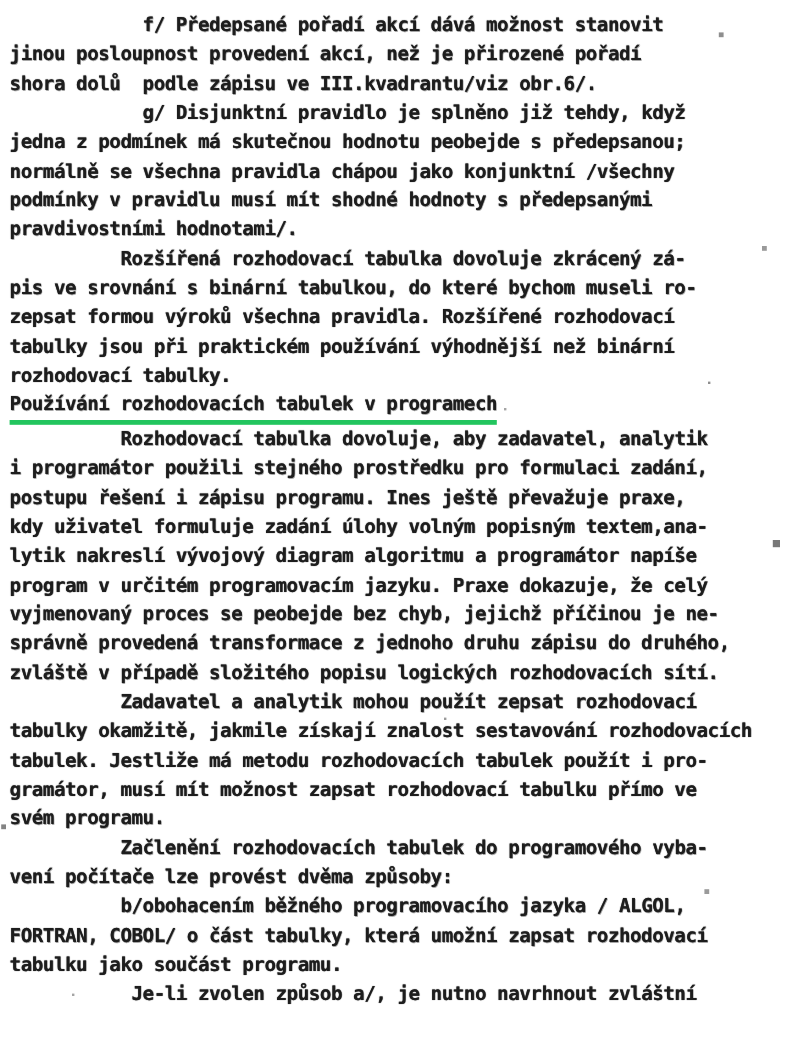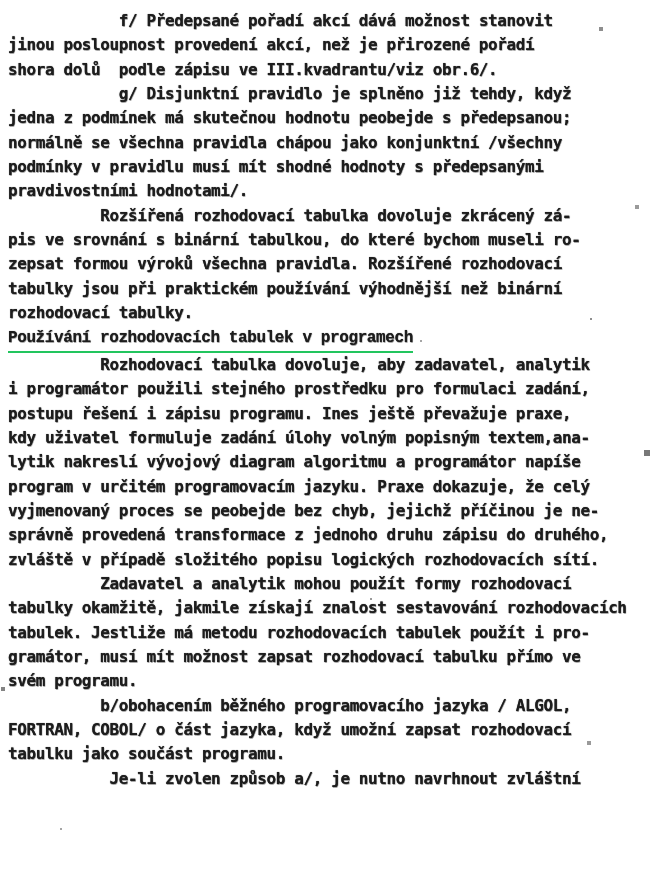--- a/index.html
+++ b/index.html
@@ -26,23 +26,22 @@
   .para {
     white-space: pre-wrap;
     margin: 0;
   }
   .heading-line {
     white-space: pre-wrap;
     margin: 0;
   }
   .heading-line span {
     display: inline-block;
-    border-bottom: 2px solid #22c55e;
+    border-bottom: 4px solid #22c55e;
     padding-bottom: 0px;
-    font-family: Liberation Mono, monospace;
   }
   
   .noise {
     position: absolute;
     top: 0; left: 0;
     width: 2px; height: 2px;
     background: transparent;
     pointer-events: none;
     box-shadow:
       600px 28px 0 1px rgba(30,30,30,0.5),
@@ -87,26 +86,28 @@
   <div class="para">          Rozhodovací tabulka dovoluje, aby zadavatel, analytik
 i programátor použili stejného prostředku pro formulaci zadání,
 postupu řešení i zápisu programu. Ines ještě převažuje praxe,
 kdy uživatel formuluje zadání úlohy volným popisným textem,ana-
 lytik nakreslí vývojový diagram algoritmu a programátor napíše
 program v určitém programovacím jazyku. Praxe dokazuje, že celý
 vyjmenovaný proces se peobejde bez chyb, jejichž příčinou je ne-
 správně provedená transformace z jednoho druhu zápisu do druhého,
 zvláště v případě složitého popisu logických rozhodovacích sítí.</div>
 
-  <div class="para">          Zadavatel a analytik mohou použít formy rozhodovací
+  <div class="para">          Zadavatel a analytik mohou použít zepsat rozhodovací
 tabulky okamžitě, jakmile získají znalost sestavování rozhodovacích
 tabulek. Jestliže má metodu rozhodovacích tabulek použít i pro-
 gramátor, musí mít možnost zapsat rozhodovací tabulku přímo ve
 svém programu.</div>
 
+  <div class="para">          Začlenění rozhodovacích tabulek do programového vyba-
+vení počítače lze provést dvěma způsoby:</div>
 
 
   <div class="para">          b/obohacením běžného programovacího jazyka / ALGOL,
-FORTRAN, COBOL/ o část jazyka, když umožní zapsat rozhodovací
+FORTRAN, COBOL/ o část tabulky, která umožní zapsat rozhodovací
 tabulku jako součást programu.</div>
 
   <div class="para">           Je-li zvolen způsob a/, je nutno navrhnout zvláštní</div>
 </div>
 
 </body></html>

